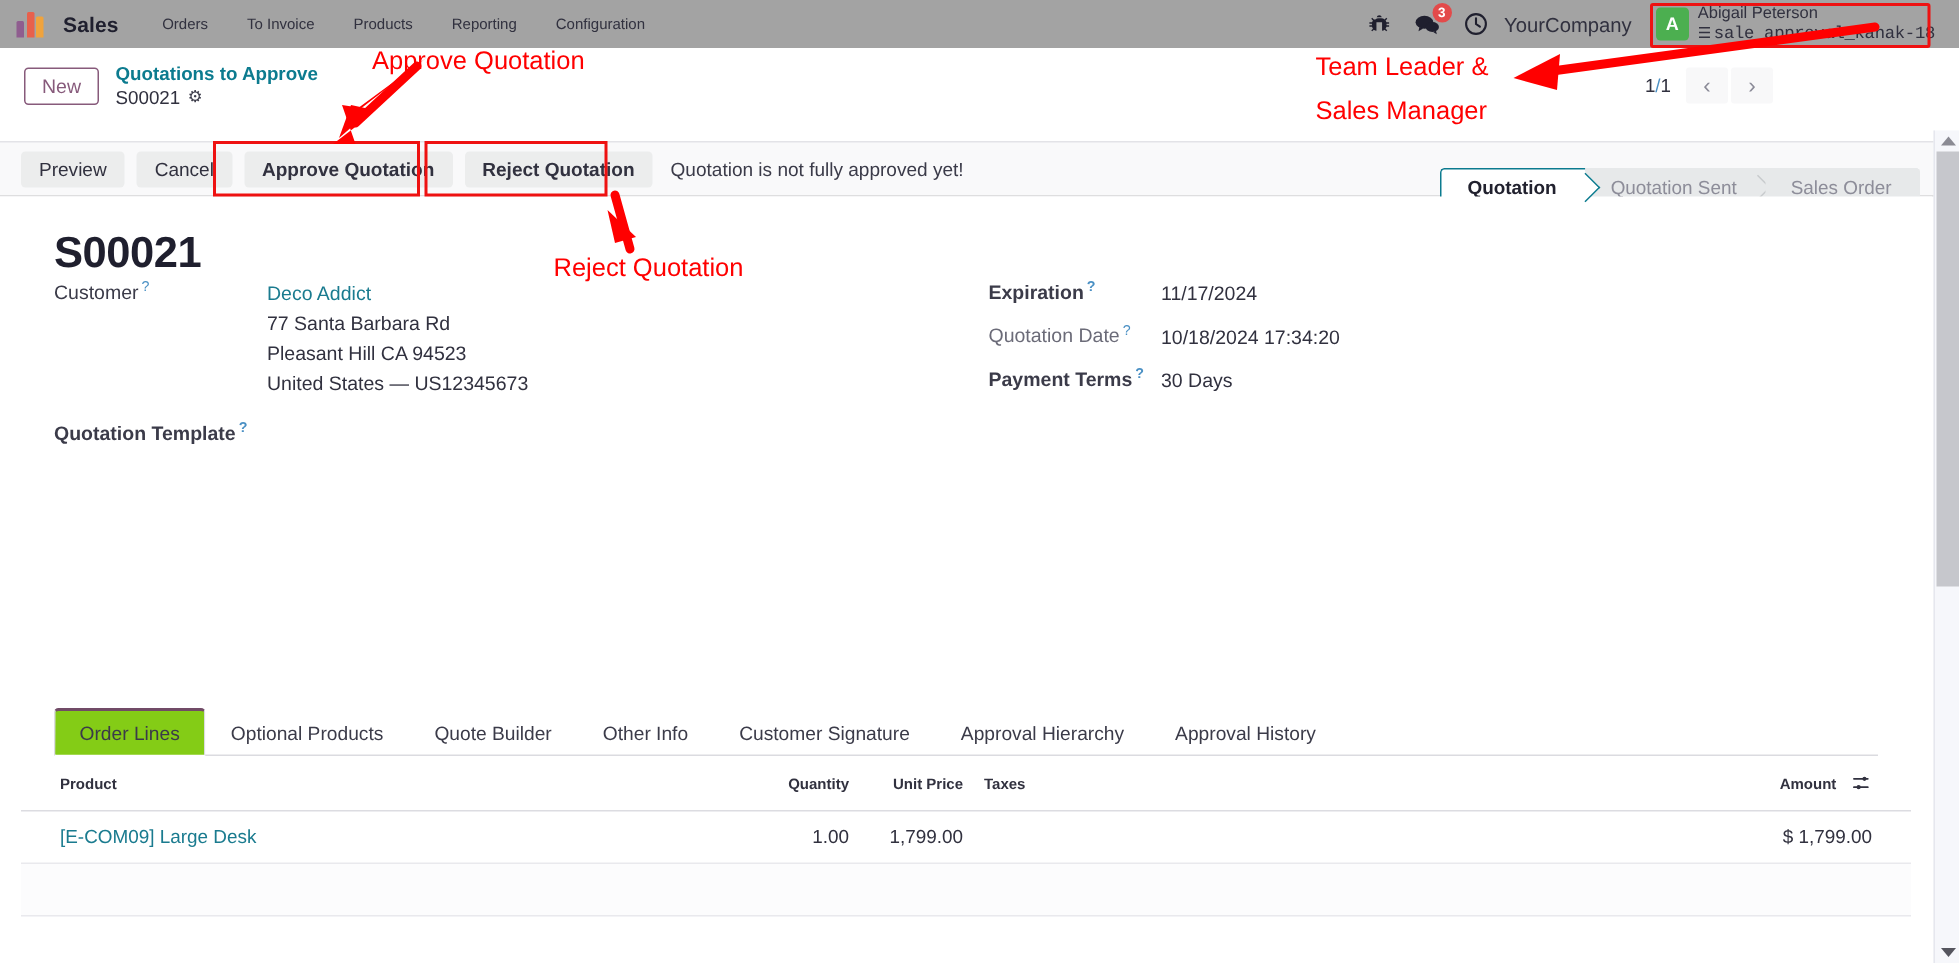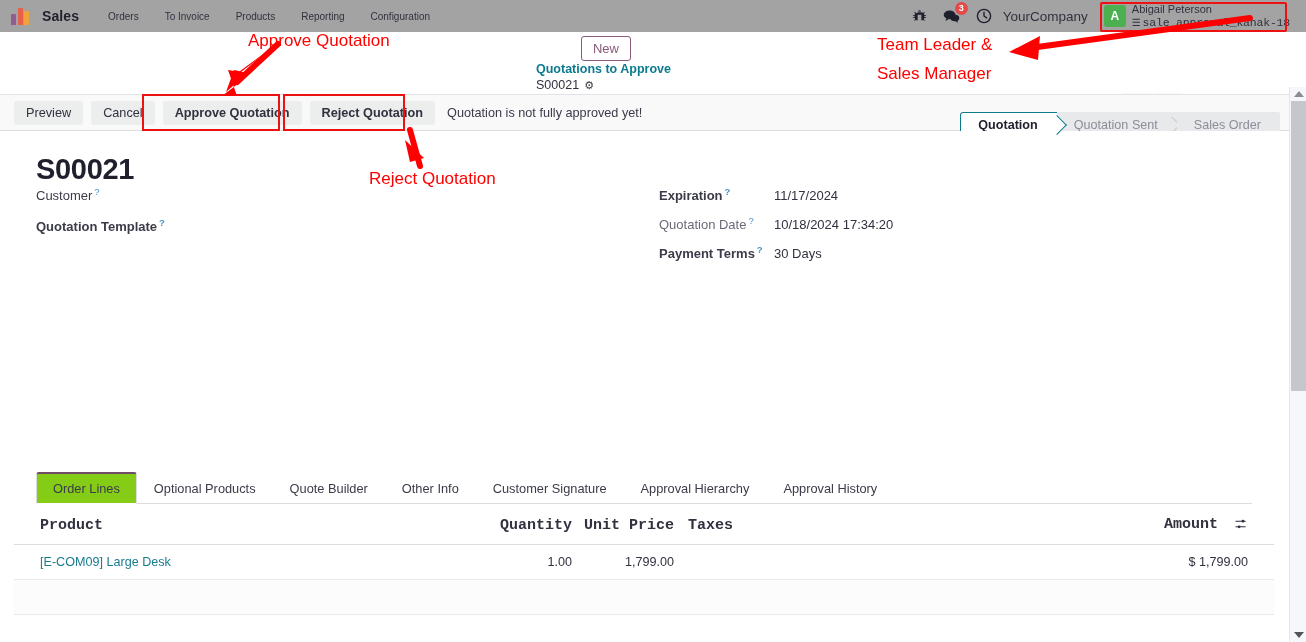--- a/index.html
+++ b/index.html
@@ -59,21 +59,20 @@
   .hl-user {
     position:absolute; left:1100px; top:2px; width:187px; height:30px;
     border:2px solid #ee1111; border-radius:2px; pointer-events:none;
   }
 
   
   .cp-breadcrumb {
     position:absolute; top:36px; left:0; width:1196px; height:42px;
     display:flex; align-items:center;
     background:#fff;
-    flex-direction:column;
   }
   .btn-new {
     margin-left:16px;
     border:1px solid #875a7b; color:#875a7b; background:#fff;
     border-radius:3px; font-size:13px; padding:4px 11px; cursor:pointer;
     font-family:"Liberation Sans", sans-serif;
   }
   .bc-text { margin-left:11px; line-height:1.28; }
   .bc-parent { color:#0c7b8f; font-size:12.5px; font-weight:700; cursor:pointer; }
   .bc-cur { font-size:12.5px; color:#31313f; display:flex; align-items:center; gap:5px;}
@@ -149,23 +148,23 @@
   .tab.active {
     background:#84cc16; border-color:#dbdbe0; border-bottom-color:#fff;
     border-top:2px solid #714b67; border-radius:3px 3px 0 0;
     padding-top:7px;
   }
 
   
   .lines { position:absolute; left:14px; top:377px; width:1260px; }
   .lines table { width:100%; border-collapse:collapse; }
   .lines th {
-    font-size:15px; color:#31313f; font-weight:700;
+    font-size:10px; color:#31313f; font-weight:700;
     padding:8px 6px 9px 6px; border-bottom:1px solid #dcdce1;
-    text-align:left; white-space:nowrap;font-family:Liberation Mono, monospace;
+    text-align:left; white-space:nowrap;
   }
   .lines th.r { text-align:right; }
   .lines td {
     font-size:12.6px; color:#31313f; padding:10px 6px;
     border-bottom:1px solid #e9e9ed; height:34px;
   }
   .lines td.r { text-align:right; }
   .prod-link { color:#1a7b8f; cursor:pointer; }
   .rowalt { background:#fcfcfd; }
   .optbtn { display:inline-block; margin-left:8px; color:#31313f; cursor:pointer; vertical-align:-2px;}
@@ -279,20 +278,26 @@
 
   <div class="sheet">
 
     <div class="rec-title">S00021</div>
 
     <div class="fields">
       <div class="col-l">
         <div class="frow">
           <div class="flbl">
             <span>Customer</span><span class="qm">?</span>
+          </div>
+          <div>
+            <div class="fval flink">Deco Addict</div>
+            <div class="fval">77 Santa Barbara Rd</div>
+            <div class="fval">Pleasant Hill CA 94523</div>
+            <div class="fval">United States — US12345673</div>
           </div>
         </div>
         <div class="frow" style="margin-top:14px;">
           <div class="flbl bold">
             <span>Quotation Template</span><span class="qm">?</span>
           </div>
           <div class="fval"></div>
         </div>
       </div>
 

